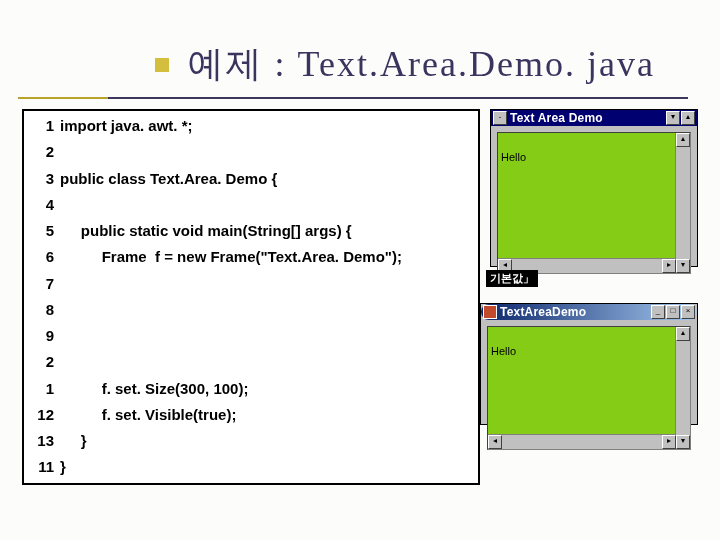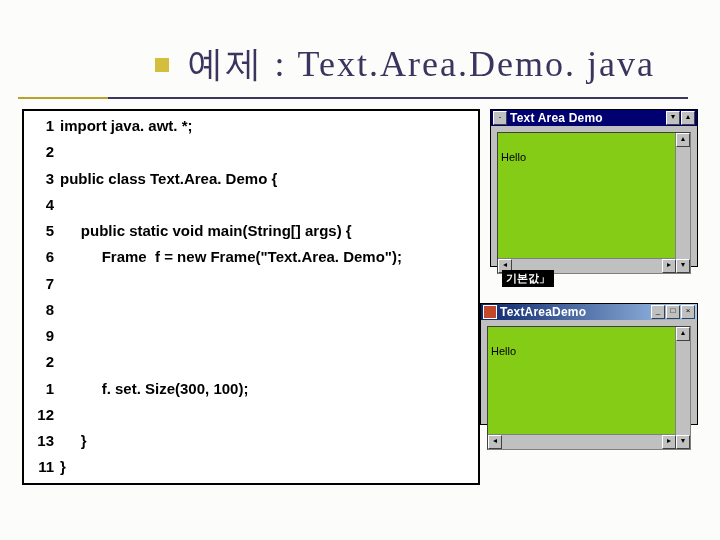--- a/index.html
+++ b/index.html
@@ -73,21 +73,21 @@
   .rwin.top { left: 490px; top: 0; width: 206px; height: 156px; }
   .rwin.bot { left: 480px; top: 194px; width: 216px; height: 120px; }
   .tbar {
     height: 16px;
     background: #000070;
     display: flex;
     align-items: center;
     justify-content: space-between;
     padding: 0 2px;
   }
-  .tbar.bot { background: linear-gradient(to right,#0a246a,#a6caf0); }
+  .tbar.bot { background: linear-gradient(to right,#0a246a,#a6caf0); border-radius: 8px; }
   .tleft { display:flex; align-items:center; gap:3px; }
   .tico { width:12px; height:12px; background:#c24a2a; border:1px solid #fff; }
   .ttxt { color:#fff; font-size:12px; font-weight:bold; letter-spacing:0.2px; }
   .tbtns { display:flex; gap:1px; }
   .tbtn { width:12px; height:12px; background:#c0c0c0; border:1px solid #fff; border-right-color:#404040; border-bottom-color:#404040; font-size:8px; line-height:10px; text-align:center; color:#000; }
   .ta {
     margin: 6px 6px 0 6px;
     background: #84cc16;
     border: 1px solid #808080;
     border-top-color:#404040; border-left-color:#404040;
@@ -97,21 +97,21 @@
     color:#000;
     position: relative;
   }
   .ta.bot { height: 86px; }
   .sb { position:absolute; background:#c0c0c0; }
   .sb.v { right:0; top:0; width:14px; height:100%; border-left:1px solid #808080; }
   .sb.h { left:0; bottom:0; width:calc(100% - 14px); height:14px; border-top:1px solid #808080; }
   .sbbtn { width:12px; height:12px; background:#c0c0c0; border:1px solid #fff; border-right-color:#404040; border-bottom-color:#404040; position:absolute; font-size:8px; text-align:center; line-height:10px; color:#000; }
   .label-tag {
     position:absolute;
-    left:502px; top:161px;
+    left:486px; top:161px;
     font-size:11px; font-weight:bold;
     background:#000; color:#fff;
     padding:1px 4px;
   }
 </style>
 </head>
 <body>
 
 <div class="title-wrap">
   <span class="bullet"></span>
@@ -125,21 +125,21 @@
       <div class="code-line"><span class="ln">2</span><span></span></div>
       <div class="code-line"><span class="ln">3</span><span>public class Text.Area. Demo {</span></div>
       <div class="code-line"><span class="ln">4</span><span></span></div>
       <div class="code-line"><span class="ln">5</span><span>     public static void main(String[] args) {</span></div>
       <div class="code-line"><span class="ln">6</span><span>          Frame  f = new Frame("Text.Area. Demo");</span></div>
       <div class="code-line"><span class="ln">7</span><span></span></div>
       <div class="code-line"><span class="ln">8</span></div>
       <div class="code-line"><span class="ln">9</span></div>
       <div class="code-line"><span class="ln">2</span></div>
       <div class="code-line"><span class="ln">1</span><span>          f. set. Size(300, 100);</span></div>
-      <div class="code-line"><span class="ln">12</span></div>
+      <div class="code-line"><span class="ln">12</span><span>          f. set. Visible(true);</span></div>
       <div class="code-line"><span class="ln">13</span><span>     }</span></div>
       <div class="code-line"><span class="ln">11</span><span>}</span></div>
     </div>
 
   <div class="rwin top">
     <div class="tbar">
       <div class="tleft">
         <span class="tbtn">-</span>
         <span class="ttxt">Text Area Demo</span>
       </div>

